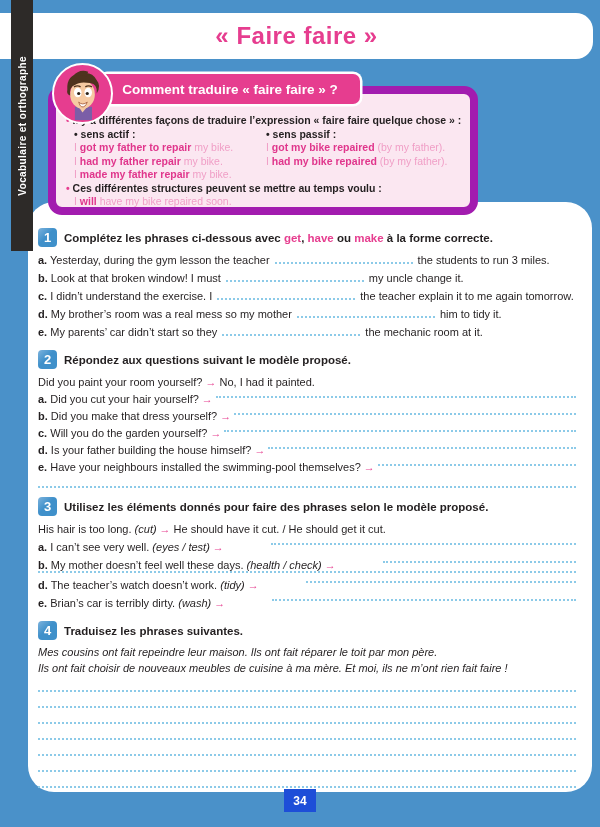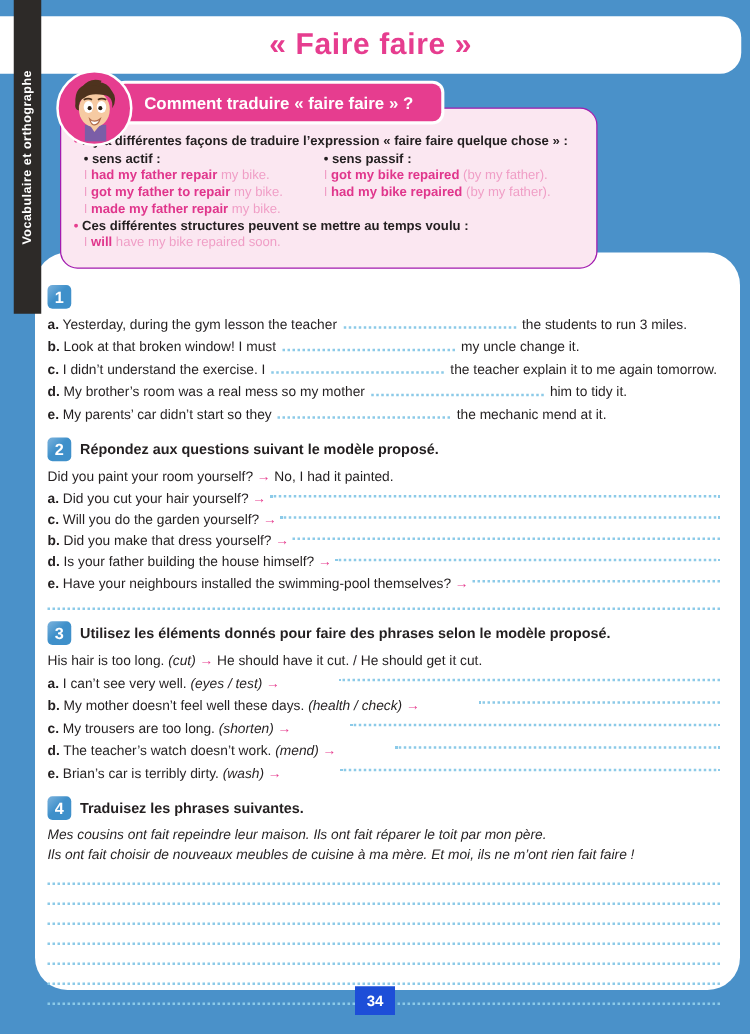--- a/index.html
+++ b/index.html
@@ -34,21 +34,21 @@
   
   .panel {
     position:absolute; left:28px; top:202px; width:564px; height:590px;
     background:#ffffff; border-radius:26px; z-index:1;
     padding:26px 16px 0 10px;
   }
 
   
   .infobox {
     position:absolute; left:48px; top:86px; width:430px; height:129px;
-    background:#fbe7f1; border:1px solid #a21caf; border-radius:14px;
+    background:#fbe7f1; border:8px solid #a21caf; border-radius:14px;
     z-index:10; padding:20px 8px 0 10px; font-size:10.5px;
   }
   .infobox-banner {
     position:absolute; left:44px; top:-20px; width:260px; height:30px;
     background:#e63d8f; border-radius:7px; box-shadow:0 0 0 2.5px #ffffff;
     color:#fff; font-weight:bold; font-size:13.5px;
     display:flex; align-items:center; justify-content:center; z-index:11;
   }
   .avatar {
     position:absolute; left:-4px; top:-31px; width:61px; height:61px;
@@ -110,44 +110,45 @@
 
 <div class="side-tab">
   <span>Vocabulaire et orthographe</span>
 </div>
 
 <div class="panel">
 
   <div class="exercise">
     <div class="ex-header">
       <span class="badge">1</span>
+      <span class="ex-title"><span>Complétez les phrases ci-dessous avec </span><span class="pinkword">get</span><span>, </span><span class="pinkword">have</span><span> ou </span><span class="pinkword">make</span><span> à la forme correcte.</span></span>
     </div>
     <div class="line"><span class="lbl">a.</span> <span>Yesterday, during the gym lesson the teacher</span><span class="blank"></span><span>the students to run 3 miles.</span></div>
     <div class="line"><span class="lbl">b.</span> <span>Look at that broken window! I must</span><span class="blank"></span><span>my uncle change it.</span></div>
     <div class="line"><span class="lbl">c.</span> <span>I didn’t understand the exercise. I</span><span class="blank"></span><span>the teacher explain it to me again tomorrow.</span></div>
     <div class="line"><span class="lbl">d.</span> <span>My brother’s room was a real mess so my mother</span><span class="blank"></span><span>him to tidy it.</span></div>
-    <div class="line"><span class="lbl">e.</span> <span>My parents’ car didn’t start so they</span><span class="blank"></span><span>the mechanic mend at it.</span></div>
+    <div class="line"><span class="lbl">e.</span> <span>My parents’ car didn’t start so they</span><span class="blank"></span><span>the mechanic room at it.</span></div>
   </div>
 
   <div class="exercise">
     <div class="ex-header">
       <span class="badge">2</span>
       <span class="ex-title">Répondez aux questions suivant le modèle proposé.</span>
     </div>
     <div class="line"><span>Did you paint your room yourself?</span><span class="arrow">→</span><span>No, I had it painted.</span></div>
     <div class="qline">
         <span class="qtext"><span class="lbl">a.</span> <span>Did you cut your hair yourself?</span><span class="arrow">→</span></span>
         <span class="fill"></span>
       </div>
     <div class="qline">
+        <span class="qtext"><span class="lbl">b.</span> <span>Did you make that dress yourself?</span><span class="arrow">→</span></span>
+        <span class="fill"></span>
+      </div>
+    <div class="qline">
         <span class="qtext"><span class="lbl">c.</span> <span>Will you do the garden yourself?</span><span class="arrow">→</span></span>
-        <span class="fill"></span>
-      </div>
-    <div class="qline">
-        <span class="qtext"><span class="lbl">b.</span> <span>Did you make that dress yourself?</span><span class="arrow">→</span></span>
         <span class="fill"></span>
       </div>
     <div class="qline">
         <span class="qtext"><span class="lbl">d.</span> <span>Is your father building the house himself?</span><span class="arrow">→</span></span>
         <span class="fill"></span>
       </div>
     <div class="qline">
         <span class="qtext"><span class="lbl">e.</span> <span>Have your neighbours installed the swimming-pool themselves?</span><span class="arrow">→</span></span>
         <span class="fill"></span>
       </div>
@@ -162,25 +163,24 @@
     <div class="line"><span>His hair is too long.</span> <span class="hint">(cut)</span><span class="arrow">→</span><span>He should have it cut. / He should get it cut.</span></div>
     <div class="qline">
         <span class="qtext"><span class="lbl">a.</span> <span>I can’t see very well.</span> <span class="hint">(eyes / test)</span><span class="arrow">→</span></span>
         <span class="fill"></span>
       </div>
     <div class="qline">
         <span class="qtext"><span class="lbl">b.</span> <span>My mother doesn’t feel well these days.</span> <span class="hint">(health / check)</span><span class="arrow">→</span></span>
         <span class="fill"></span>
       </div>
     <div class="qline">
-        <span class="qtext"><span class="lbl">c.</span> <span>My trousers are too long.</span> <span class="hint">(shorten)</span><span class="arrow">→</span></span>
-        <span class="fill"></span>
-      </div>
-    <div class="qline">
-        <span class="qtext"><span class="lbl">d.</span> <span>The teacher’s watch doesn’t work.</span> <span class="hint">(mend)</span><span class="arrow">→</span></span>
+        <span class="fill"></span>
+      </div>
+    <div class="qline">
+        <span class="qtext"><span class="lbl">d.</span> <span>The teacher’s watch doesn’t work.</span> <span class="hint">(tidy)</span><span class="arrow">→</span></span>
         <span class="fill"></span>
       </div>
     <div class="qline">
         <span class="qtext"><span class="lbl">e.</span> <span>Brian’s car is terribly dirty.</span> <span class="hint">(wash)</span><span class="arrow">→</span></span>
         <span class="fill"></span>
       </div>
   </div>
 
   <div class="exercise">
     <div class="ex-header">
@@ -216,22 +216,22 @@
       <path d="M26 39 Q30 43 35 39 Q33 45 29 44 Q27 43 26 39 Z" fill="#ffffff" stroke="#b06a4a" stroke-width="1"></path>
     </svg>
   </div>
   <div class="infobox-banner">Comment traduire « faire faire » ?</div>
 
   <div class="ib-line ib-bullet"><span class="ib-bold">Il y a différentes façons de traduire l’expression « faire faire quelque chose » :</span></div>
 
   <div class="ib-cols">
     <div class="ib-col-left">
       <div class="colhead">sens actif :</div>
+      <div class="ex-sentence"><span>I </span><b>got my father to repair</b><span> my bike.</span></div>
       <div class="ex-sentence"><span>I </span><b>had my father repair</b><span> my bike.</span></div>
-      <div class="ex-sentence"><span>I </span><b>got my father to repair</b><span> my bike.</span></div>
       <div class="ex-sentence"><span>I </span><b>made my father repair</b><span> my bike.</span></div>
     </div>
     <div class="ib-col-right">
       <div class="colhead">sens passif :</div>
       <div class="ex-sentence"><span>I </span><b>got my bike repaired</b><span> (by my father).</span></div>
       <div class="ex-sentence"><span>I </span><b>had my bike repaired</b><span> (by my father).</span></div>
     </div>
   </div>
 
   <div class="ib-line ib-bullet"><span class="ib-bold">Ces différentes structures peuvent se mettre au temps voulu :</span></div>

